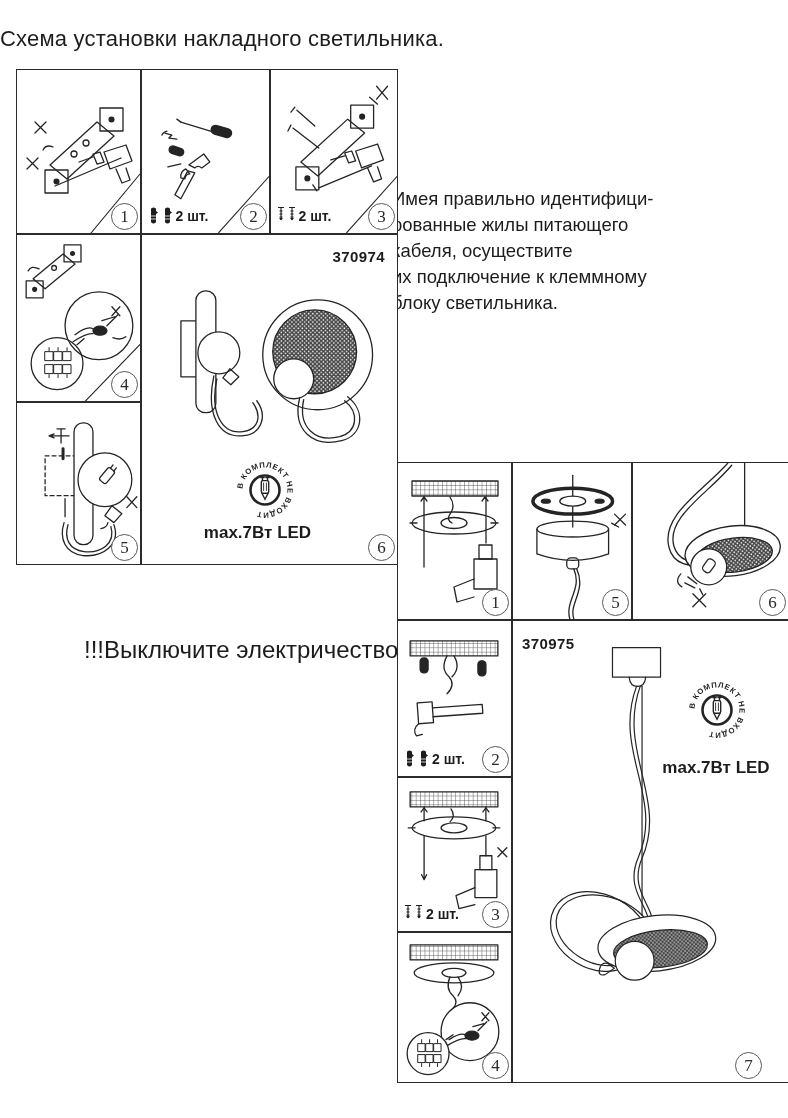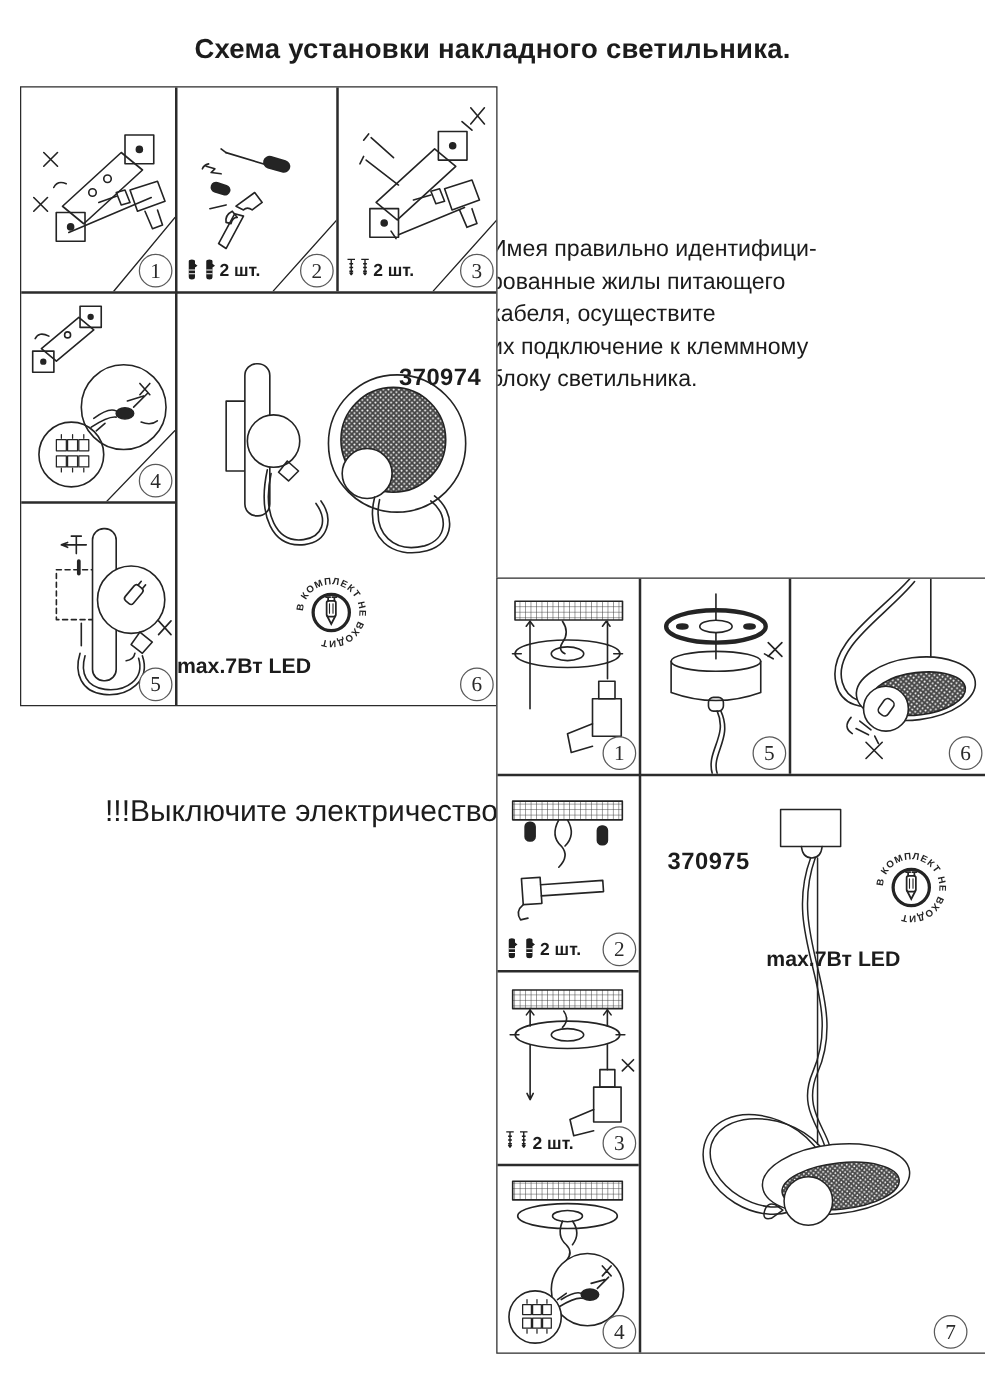--- a/index.html
+++ b/index.html
@@ -1,43 +1,43 @@
 <!DOCTYPE html>
 <html><head>
 <meta charset="utf-8">
 <style>
   html,body{margin:0;padding:0;}
   body{
     width:788px;height:1118px;position:relative;background:#ffffff;
     font-family:"Liberation Sans",sans-serif;color:#1c1c1c;overflow:hidden;
   }
-  .title{position:absolute;top:26px;left:0;width:788px;text-align:center;
-    font-size:22px;font-weight:bold;letter-spacing:0.2px;}
+  .title{position:absolute;top:26px;left:0;width:788px;
+    font-size:22px;font-weight:normal;letter-spacing:0.2px;}
   .note-wiring{position:absolute;left:392px;top:186px;width:360px;text-align:left;
     font-size:18.5px;line-height:26px;white-space:pre-line;}
   .note-power{position:absolute;left:84px;top:636px;font-size:24px;}
   .grid{position:absolute;border:1.5px solid #2b2b2b;background:#fff;}
   #grid-wall{left:16px;top:69px;width:380px;height:494px;}
   #grid-pendant{left:397px;top:462px;width:390px;height:619px;}
   .divider{position:absolute;background:#2b2b2b;}
   .panel{position:absolute;}
   .art{position:absolute;left:0;top:0;width:100%;height:100%;}
   .ink{stroke:#242424;fill:none;stroke-width:1.3;stroke-linecap:round;stroke-linejoin:round;}
   .thick{stroke-width:3.5;}
   .dash{stroke-dasharray:4 3;}
   .stepnum{position:absolute;right:2px;bottom:3px;width:25px;height:25px;border:1.2px solid #5a5a5a;
     border-radius:50%;background:#fff;display:flex;align-items:center;justify-content:center;
     font-family:"Liberation Serif",serif;font-size:17px;color:#2a2a2a;z-index:3;}
   .qty{position:absolute;left:6px;bottom:9px;display:flex;align-items:flex-end;gap:3px;
     font-weight:bold;font-size:14px;z-index:3;justify-content:space-between;}
   .qty svg{display:block;}
-  .model{position:absolute;font-weight:bold;font-size:19px;letter-spacing:0.4px;z-index:2;margin-top:44px;}
+  .model{position:absolute;font-weight:bold;font-size:15px;letter-spacing:0.4px;z-index:2;}
   .model-wall{right:12px;top:13px;}
   .model-pendant{left:13px;top:14px;}
-  .maxpower{position:absolute;font-weight:bold;font-size:17px;z-index:2;}
+  .maxpower{position:absolute;font-weight:bold;font-size:17px;text-align:center;z-index:2;}
   .badge{position:absolute;z-index:2;}
   .badge-text{font-weight:bold;font-size:7.7px;letter-spacing:0.75px;fill:#242424;}
 </style>
 </head>
 <body>
 
 <svg width="0" height="0" style="position:absolute">
   <defs>
     <pattern id="mesh" width="4.2" height="4.2" patternUnits="userSpaceOnUse">
       <rect width="4.2" height="4.2" fill="#474747"></rect>
@@ -451,21 +451,21 @@
           </g>
         </g>
         <path d="M48,107 l7,-5"></path>
       </g>
     </svg>
     <div class="stepnum">
         <span>4</span>
       </div>
   </div>
 
-  <div class="panel" style="left:123px;top:157.5px;width:255px;height:461.5px">
+  <div class="panel" style="left:111px;top:157.5px;width:255px;height:461.5px">
     <div class="model model-pendant">370975</div>
     <svg class="art" viewBox="0 0 276 462">
       <g class="ink">
         <rect x="112" y="10" width="52" height="32"></rect>
         <path d="M130,42 q1,10 9,10 q8,0 9,-10"></path>
         <path d="M144,52 V300"></path>
         <g>
           <path d="M138,52 C 112,122 168,172 140,237 C 123,276 158,292 150,316"></path>
           <path d="M142,52 C 117,122 172,174 144,238 C 128,275 162,293 154,314"></path>
           <path d="M150,316 C 130,270 58,258 46,300 C 36,340 98,378 132,352"></path>

